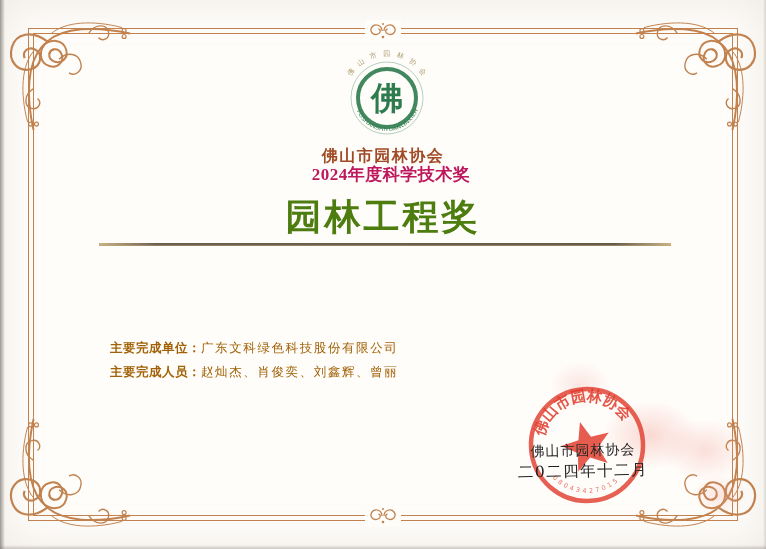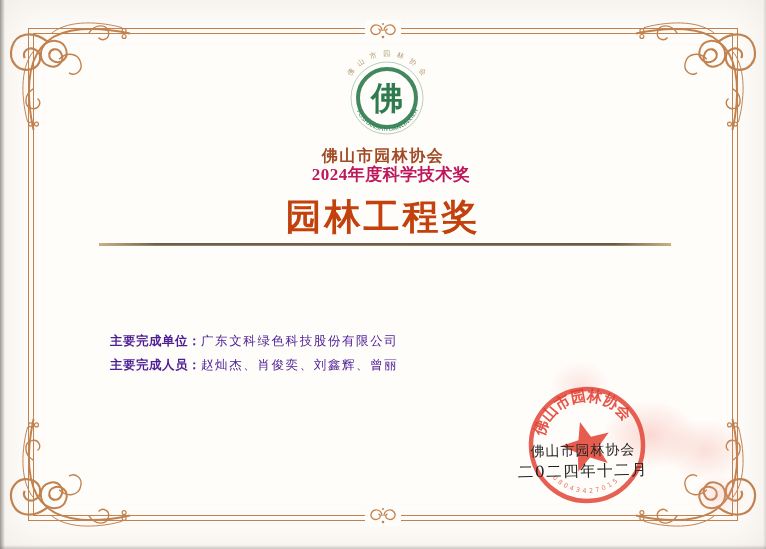--- a/index.html
+++ b/index.html
@@ -34,34 +34,34 @@
   .abs{position:absolute;}
   .center{left:0;width:766px;text-align:center;}
 
   .emblem{left:337px;top:46px;width:100px;height:100px;}
 
   .assoc-name{top:146px;font-family:"Liberation Serif",serif;font-weight:bold;
     font-size:16px;letter-spacing:1.5px;color:#a04a26;}
   .award-program{top:163px;font-family:"Liberation Serif",serif;font-weight:bold;
     font-size:17px;letter-spacing:.5px;color:#be185d;padding-left:8px;}
   .award-title{top:193px;font-family:"Liberation Serif",serif;font-weight:bold;
-    font-size:36px;letter-spacing:3px;color:#c2410c;}
+    font-size:36px;letter-spacing:3px;color:#4d7c0f;}
 
   .divider{left:99px;top:243px;width:572px;height:2px;
     background:linear-gradient(to right,#c9b387,#6b6053 10%,#655c4f 90%,#c9b387);
     border-bottom:1px solid rgba(196,164,110,.5);}
 
   .project-line{left:110px;top:257px;font-size:18px;font-weight:bold;color:#161616;
     letter-spacing:.5px;white-space:nowrap;}
   .project-line .gap{display:inline-block;width:19px;}
   .award-line{left:106px;top:288px;font-size:15.5px;font-weight:bold;color:#1d1d1d;
     white-space:nowrap;letter-spacing:.2px;}
   .award-grade{color:#c1611d;}
 
-  .info-line{left:110px;font-size:12.5px;color:#4c1d95;white-space:nowrap;}
+  .info-line{left:110px;font-size:12.5px;color:#a16207;white-space:nowrap;margin-top:7px;}
   .info-line .lbl{font-weight:bold;letter-spacing:.5px;}
   .info-line .val{font-family:"DejaVu Serif",serif;font-size:12.5px;letter-spacing:1.6px;}
   .unit-line{top:333px;}
   .people-line{top:357px;}
 
   .seal-smudge{left:470px;top:330px;width:296px;height:210px;pointer-events:none;
     background:
       radial-gradient(ellipse 70px 50px at 180px 105px, rgba(238,130,118,.30), rgba(238,130,118,0) 70%),
       radial-gradient(ellipse 60px 45px at 235px 120px, rgba(240,145,132,.28), rgba(240,145,132,0) 70%),
       radial-gradient(ellipse 45px 35px at 110px 55px,  rgba(238,150,138,.22), rgba(238,150,138,0) 70%),

